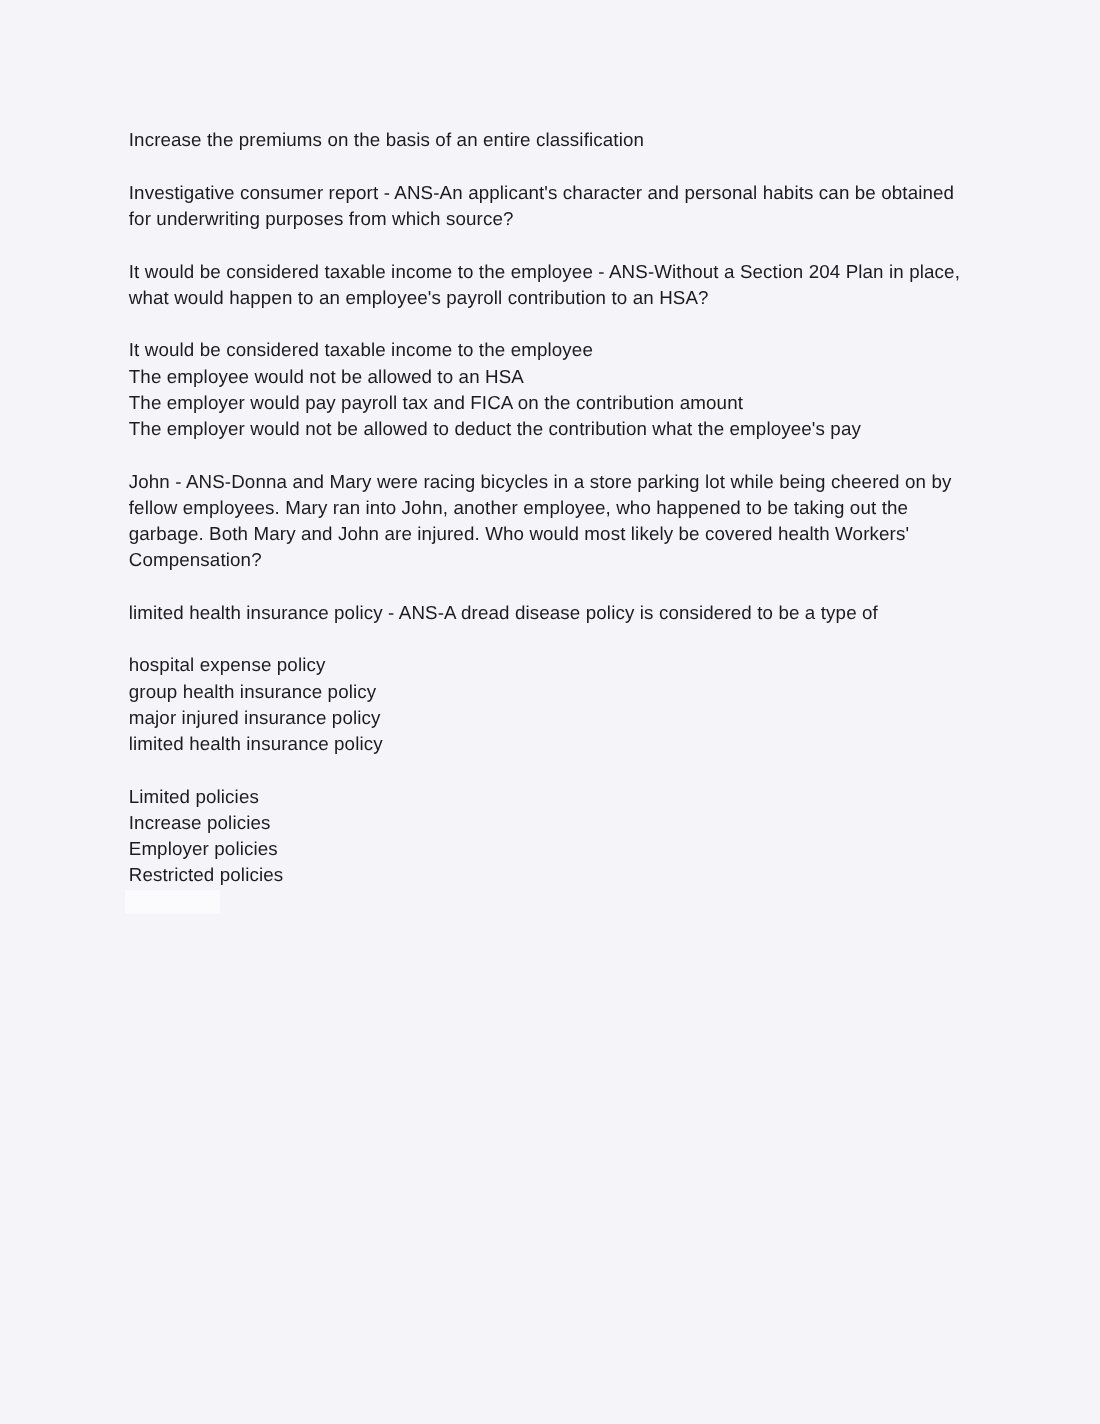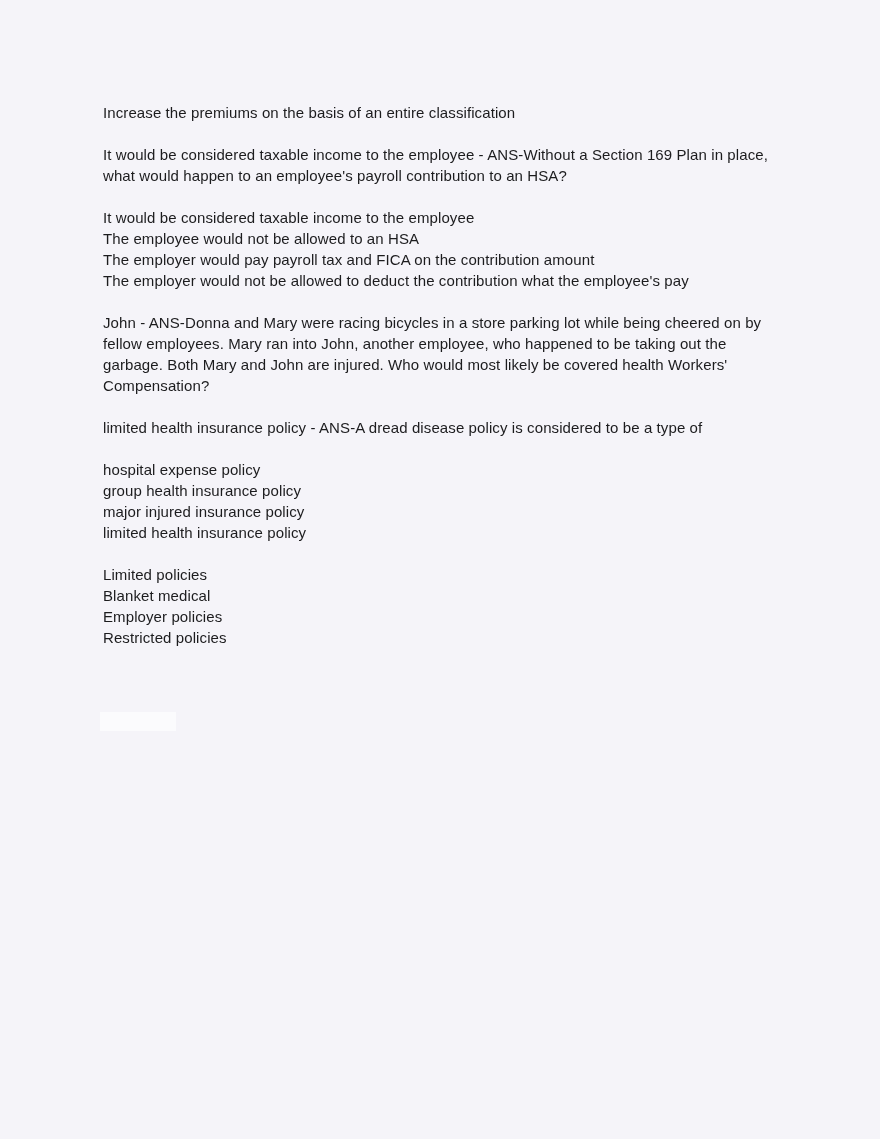--- a/index.html
+++ b/index.html
@@ -42,30 +42,31 @@
     background: rgba(255, 255, 255, 0.6);
     pointer-events: none;
   }
 </style>
 </head>
 <body>
 
 <div class="doc-page">
   <div class="doc-content">
     <p class="text-block">Increase the premiums on the basis of an entire classification</p>
-    <p class="text-block">It would be considered taxable income to the employee - ANS-Without a Section 169 Plan in place, what would happen to an employee's payroll contribution to an HSA?</p>
+    <p class="text-block">Investigative consumer report - ANS-An applicant's character and personal habits can be obtained for underwriting purposes from which source?</p>
+    <p class="text-block">It would be considered taxable income to the employee - ANS-Without a Section 204 Plan in place, what would happen to an employee's payroll contribution to an HSA?</p>
     <p class="text-block">It would be considered taxable income to the employee
 The employee would not be allowed to an HSA
 The employer would pay payroll tax and FICA on the contribution amount
 The employer would not be allowed to deduct the contribution what the employee's pay</p>
     <p class="text-block">John - ANS-Donna and Mary were racing bicycles in a store parking lot while being cheered on by fellow employees. Mary ran into John, another employee, who happened to be taking out the garbage. Both Mary and John are injured. Who would most likely be covered health Workers' Compensation?</p>
     <p class="text-block">limited health insurance policy - ANS-A dread disease policy is considered to be a type of</p>
     <p class="text-block">hospital expense policy
 group health insurance policy
 major injured insurance policy
 limited health insurance policy</p>
     <p class="text-block">Limited policies
-Blanket medical
+Increase policies
 Employer policies
 Restricted policies</p>
   </div>
   <div class="selection-highlight"></div>
 </div>
 
 </body></html>

